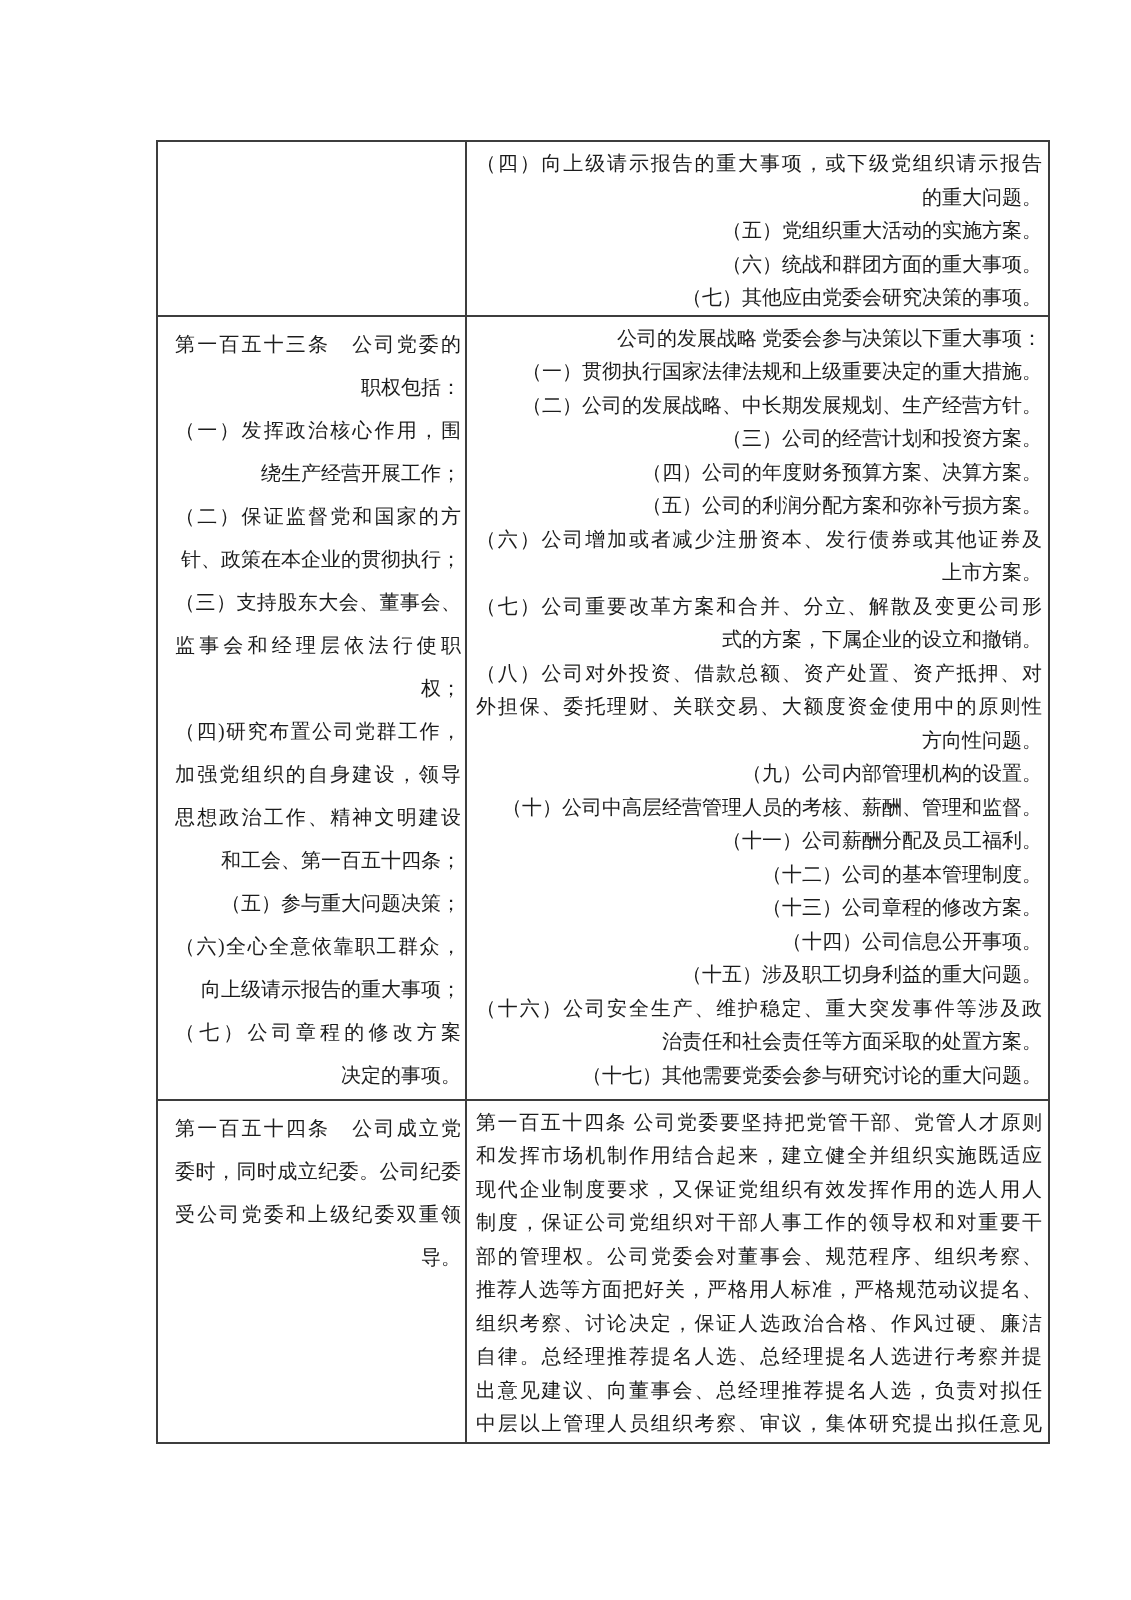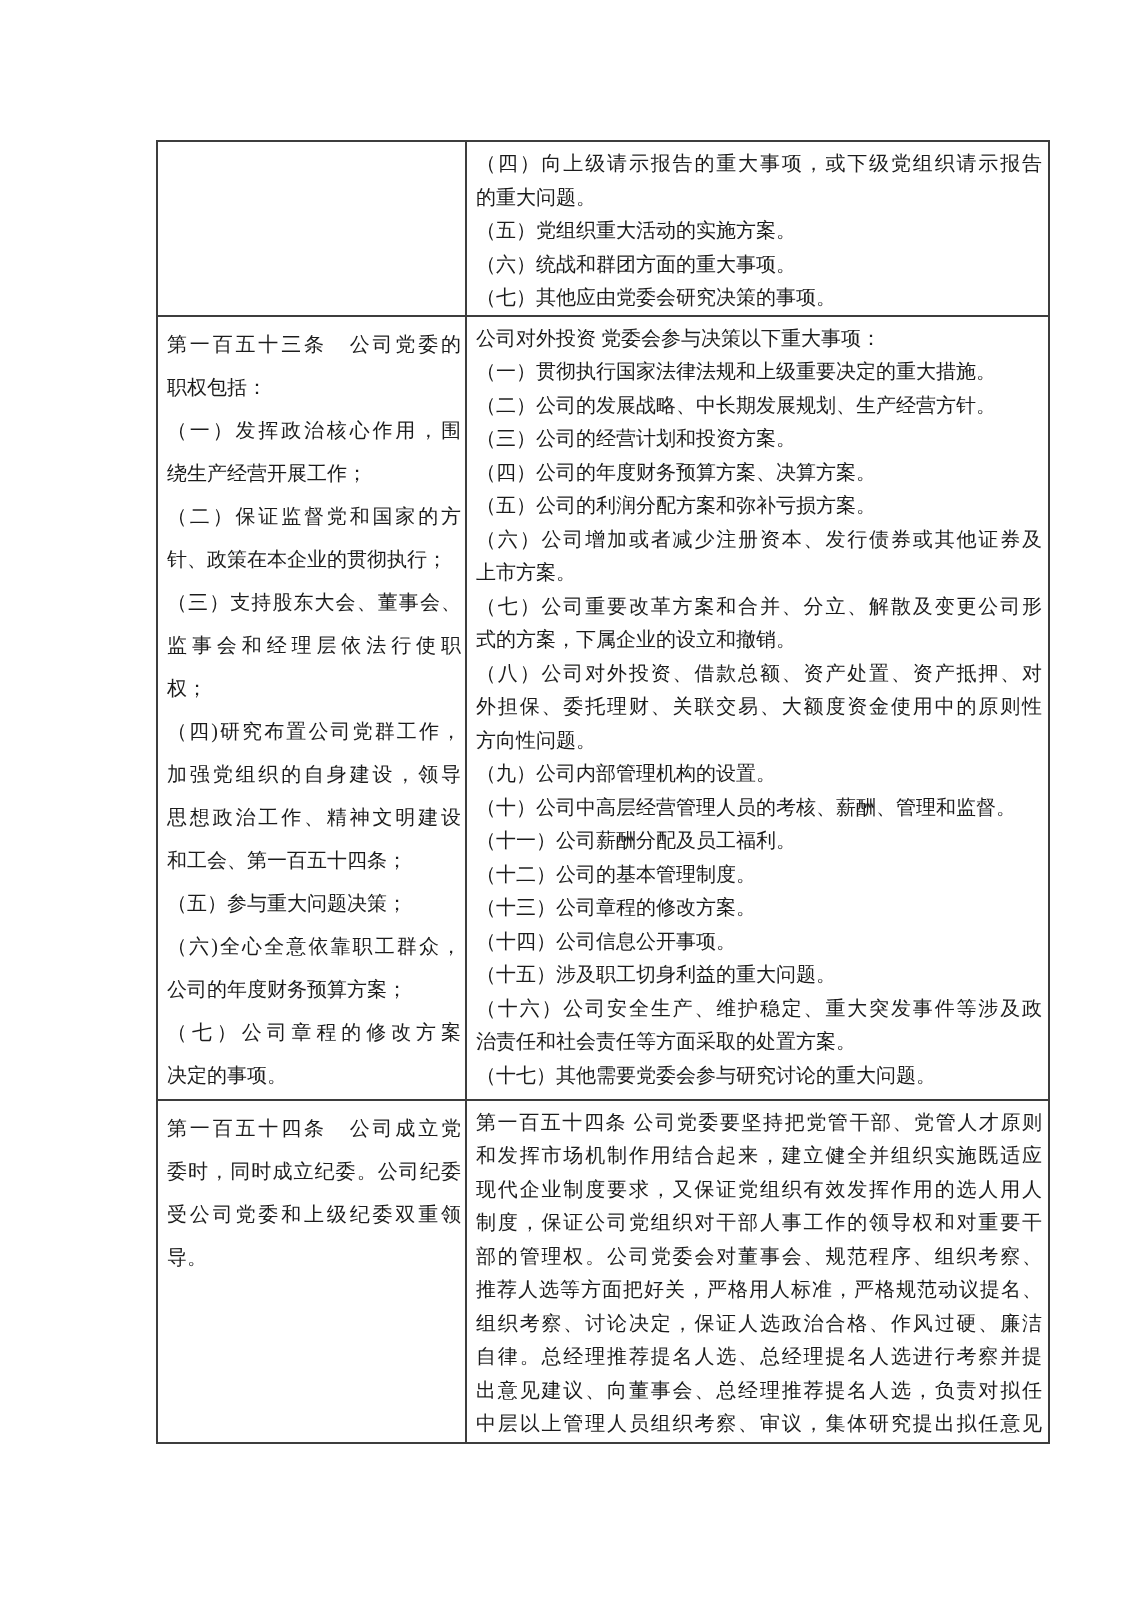--- a/index.html
+++ b/index.html
@@ -28,24 +28,24 @@
     border: 2px solid var(--border-color, #3d3d3d);
     vertical-align: top;
     color: var(--text-color, #1c1c1c);
     font-size: 20px;
   }
   td.cell-left  { width: 294px; padding: 6px 4px 0 9px; }
   td.cell-right { width: 566px; padding: 5px 6px 0 9px; }
   tr.row-0 { height: 173px; }
   tr.row-1 { height: 784px; }
   tr.row-2 { height: 343px; }
-  .cell-left  .line { line-height: 43px; }
+  .cell-left  .line { line-height: 43px; margin-left: 8px; }
   .cell-right .line { line-height: 33.5px; }
   .line {
-    text-align: left;
+    text-align: right;
   }
   .line.fill {
     text-align: justify;
     text-align-last: justify;
     text-justify: inter-character;
   }
 </style>
 </head>
 <body>
 
@@ -72,26 +72,26 @@
             <div class="line">针、政策在本企业的贯彻执行；</div>
             <div class="line fill">（三）支持股东大会、董事会、</div>
             <div class="line fill">监事会和经理层依法行使职</div>
             <div class="line">权；</div>
             <div class="line fill">（四)研究布置公司党群工作，</div>
             <div class="line fill">加强党组织的自身建设，领导</div>
             <div class="line fill">思想政治工作、精神文明建设</div>
             <div class="line">和工会、第一百五十四条；</div>
             <div class="line">（五）参与重大问题决策；</div>
             <div class="line fill">（六)全心全意依靠职工群众，</div>
-            <div class="line">公司的年度财务预算方案；</div>
+            <div class="line">向上级请示报告的重大事项；</div>
             <div class="line fill">（七）公司章程的修改方案</div>
             <div class="line">决定的事项。</div>
           </td>
           <td class="cell-right">
-            <div class="line">公司对外投资 党委会参与决策以下重大事项：</div>
+            <div class="line">公司的发展战略 党委会参与决策以下重大事项：</div>
             <div class="line">（一）贯彻执行国家法律法规和上级重要决定的重大措施。</div>
             <div class="line">（二）公司的发展战略、中长期发展规划、生产经营方针。</div>
             <div class="line">（三）公司的经营计划和投资方案。</div>
             <div class="line">（四）公司的年度财务预算方案、决算方案。</div>
             <div class="line">（五）公司的利润分配方案和弥补亏损方案。</div>
             <div class="line fill">（六）公司增加或者减少注册资本、发行债券或其他证券及</div>
             <div class="line">上市方案。</div>
             <div class="line fill">（七）公司重要改革方案和合并、分立、解散及变更公司形</div>
             <div class="line">式的方案，下属企业的设立和撤销。</div>
             <div class="line fill">（八）公司对外投资、借款总额、资产处置、资产抵押、对</div>

